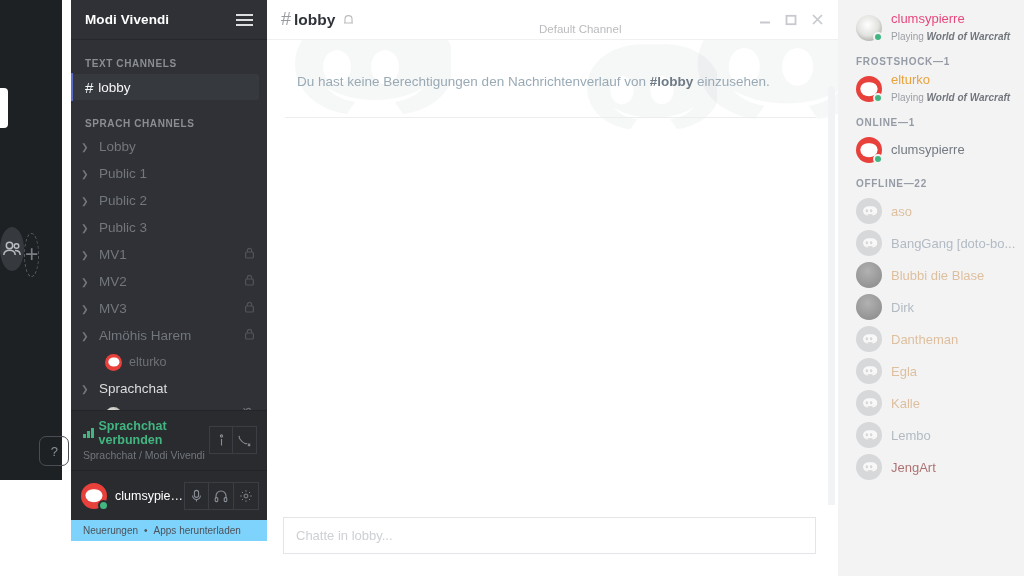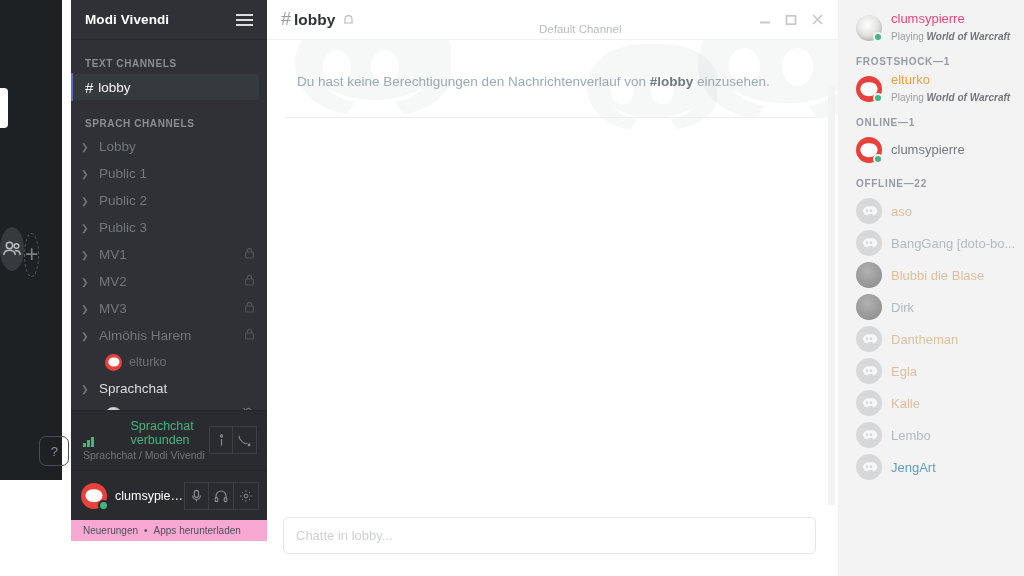--- a/index.html
+++ b/index.html
@@ -105,21 +105,21 @@
     width: 66%; height: 52%; border-radius: 44% 44% 50% 50%; background: #fff;
     box-shadow: inset 0 0 0 0 #fff;
   }
   .av-photo { background: radial-gradient(circle at 40% 35%, #f0f0ee 0%, #b8b6b0 55%, #43413c 100%); }
 
   .voice-panel {
     flex: 0 0 auto; background: #292b2f; padding: 8px 10px 9px 12px;
     border-top: 1px solid #232528; display: flex; align-items: center;
   }
   .voice-info { flex: 1 1 auto; min-width: 0; }
-  .voice-title { color: #43b581; font-size: 12.5px; font-weight: normal; display: flex; align-items: flex-end; gap: 32px; }
+  .voice-title { color: #43b581; font-size: 12.5px; font-weight: bold; display: flex; align-items: center; }
   .bars { display: inline-flex; align-items: flex-end; gap: 1.5px; height: 10px; margin-right: 5px; }
   .bars i { width: 2.5px; background: #43b581; display: block; }
   .bars i:nth-child(1){height:4px;} .bars i:nth-child(2){height:7px;} .bars i:nth-child(3){height:10px;}
   .voice-sub { color: #72767d; font-size: 10.5px; margin-top: 2px; white-space: nowrap; overflow: hidden; text-overflow: ellipsis; }
   .voice-actions { display: flex; flex: 0 0 auto; }
   .vbtn {
     width: 24px; height: 28px; border: 1px solid #3b3e44; display: flex;
     align-items: center; justify-content: center; color: #8a8f96; cursor: pointer;
   }
   .vbtn + .vbtn { border-left: none; }
@@ -134,21 +134,21 @@
     border-radius: 50%; background: #43b581; border: 2.5px solid #292b2f;
   }
   .user-name { color: #fff; font-size: 12.5px; margin-left: 8px; flex: 1 1 auto;
     overflow: hidden; white-space: nowrap; text-overflow: ellipsis; }
   .ubtn {
     width: 25px; height: 28px; border: 1px solid #3b3e44; display: flex;
     align-items: center; justify-content: center; color: #8a8f96; cursor: pointer;
   }
   .ubtn + .ubtn { border-left: none; }
   .footer-links {
-    height: 22px; background: #f9a8d4; display: flex; align-items: center;
+    height: 22px; background: #7dd3fc; display: flex; align-items: center;
     padding-left: 12px; gap: 6px; color: #4e5157; font-size: 10px;
   }
   .footer-links span { cursor: pointer; }
   .footer-links .dot { cursor: default; }
 
   
   .main { flex: 1 1 auto; display: flex; flex-direction: column; background: #fff; min-width: 0; position: relative; }
   .chan-header {
     height: 40px; flex: 0 0 40px; display: flex; align-items: center;
     padding: 0 14px; border-bottom: 1px solid #f0f0f1; background: #fff;
@@ -166,21 +166,21 @@
   .wm-logo { position: absolute; opacity: .055; }
   .perm-msg {
     position: absolute; left: 30px; top: 34px; color: #99aab5;
     font-size: 13.5px; z-index: 2;
   }
   .perm-msg b { color: #6e7b86; }
   .msg-rule { position: absolute; left: 18px; right: 22px; top: 77px; height: 1px; background: #ebedef; }
 
   .input-wrap { flex: 0 0 auto; padding: 12px 22px 22px 16px; background: #fff; }
   .msg-input {
-    width: 100%; height: 37px; border: 1px solid #e3e5e8; border-radius: 5px;
+    width: 100%; height: 37px; border: 1px solid #e3e5e8; border-radius: 0;
     background: #fff; padding: 0 12px; font-size: 13px; color: #2e3338;
     font-family: "Liberation Sans", sans-serif; outline: none;
   }
   .msg-input::placeholder { color: #cdd0d4; }
 
   .main-scrollbar {
     position: absolute; right: 3px; top: 46px; width: 7px; bottom: 62px;
     border-radius: 4px; background: #fafafa; cursor: pointer;
   }
   .main-scrollbar i {
@@ -583,17 +583,17 @@
         <span class="mname" style="color:#8a98a6;">Lembo</span>
       </span>
     </div>
     <div class="mrow offline">
       <span class="mav av-grey">
           <svg viewBox="0 0 24 24" width="17" height="17" class="dlogo">
             <path fill="#ffffff" d="M12 5.4c-4.6 0-8.4 2.8-8.4 6.6 0 3.3 2.8 5.9 6.6 6.4l1-1.5c-1.5-.3-2.8-.9-3.6-1.8 1.8 1 3.8 1.5 6.1 1.5s4.3-.5 6.1-1.5c-.8.9-2 1.5-3.6 1.8l1 1.5c3.8-.5 6.6-3.1 6.6-6.4 0-3.8-3.8-6.6-8.4-6.6zm-3 8.6c-1 0-1.8-1-1.8-2.2s.8-2.2 1.8-2.2 1.8 1 1.8 2.2-.8 2.2-1.8 2.2zm6 0c-1 0-1.8-1-1.8-2.2s.8-2.2 1.8-2.2 1.8 1 1.8 2.2-.8 2.2-1.8 2.2z"></path>
           </svg>
         </span>
       <span class="mtext">
-        <span class="mname" style="color:#0369a1;">JengArt</span>
+        <span class="mname" style="color:#7f1d1d;">JengArt</span>
       </span>
     </div>
   </div>
 </div>
 
 </body></html>

